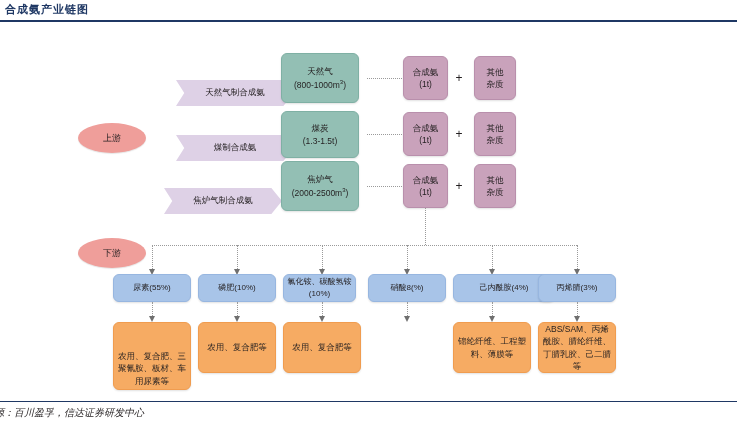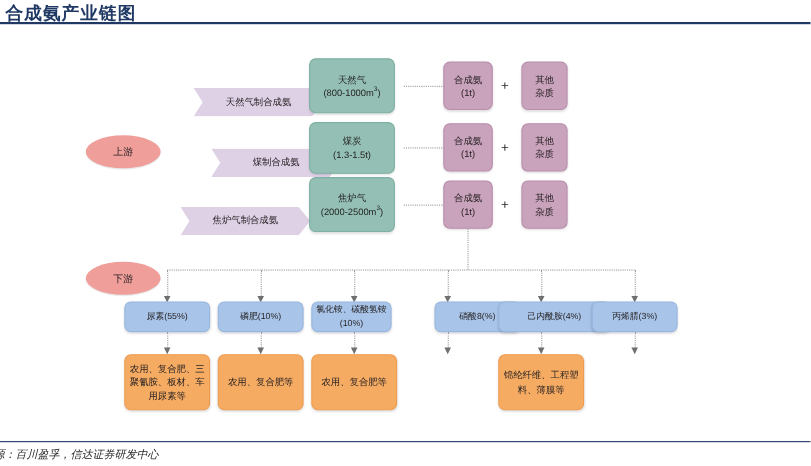--- a/index.html
+++ b/index.html
@@ -8,21 +8,21 @@
     width:737px;height:424px;
     background:#ffffff;
     font-family:"Liberation Sans","DejaVu Sans",sans-serif;
     color:#231f20;
     overflow:hidden;
     position:relative;
   }
   
   .page-title{
     position:absolute;left:5px;top:2px;
-    font-size:16px;font-weight:bold;
+    font-size:11px;font-weight:bold;
     color:#1f3864;
     letter-spacing:1px;
     white-space:nowrap;
   }
   .rule-top{
     position:absolute;left:0;top:20px;width:737px;height:2px;
     background:#1f3864;
   }
   .rule-bottom{
     position:absolute;left:0;top:401px;width:737px;height:1px;
@@ -123,21 +123,21 @@
   <div class="rbox mauve" style="left:403px;top:34px;width:45px;height:44px;flex-direction:column;">
     <span>合成氨</span>
     <span>(1t)</span>
   </div>
   <div class="plus" style="left:452px;top:49px;">+</div>
   <div class="rbox mauve" style="left:474px;top:34px;width:42px;height:44px;flex-direction:column;">
     <span>其他</span>
     <span>杂质</span>
   </div>
 
-  <div class="chev" style="left:192px;top:113px;">
+  <div class="chev" style="left:176px;top:113px;">
     <span>煤制合成氨</span>
   </div>
   <div class="rbox teal" style="left:281px;top:89px;width:78px;height:47px;flex-direction:column;">
     <span>煤炭</span>
     <span>(1.3-1.5t)</span>
   </div>
   <div class="dh" style="left:367px;top:112px;width:45px;"></div>
   <div class="arrow-r" style="left:410px;top:108px;"></div>
   <div class="rbox mauve" style="left:403px;top:90px;width:45px;height:44px;flex-direction:column;">
     <span>合成氨</span>
@@ -186,21 +186,21 @@
 
   <div class="rbox blue" style="left:113px;top:252px;width:78px;height:28px;">
     <span>尿素(55%)</span>
   </div>
   <div class="rbox blue" style="left:198px;top:252px;width:78px;height:28px;">
     <span>磷肥(10%)</span>
   </div>
   <div class="rbox blue" style="left:283px;top:252px;width:73px;height:28px;">
     <span>氯化铵、碳酸氢铵(10%)</span>
   </div>
-  <div class="rbox blue" style="left:368px;top:252px;width:78px;height:28px;margin-left:27px;">
+  <div class="rbox blue" style="left:368px;top:252px;width:78px;height:28px;">
     <span>硝酸8(%)</span>
   </div>
   <div class="rbox blue" style="left:453px;top:252px;width:102px;height:28px;">
     <span>己内酰胺(4%)</span>
   </div>
   <div class="rbox blue" style="left:538px;top:252px;width:78px;height:28px;">
     <span>丙烯腈(3%)</span>
   </div>
 
   <div class="dv" style="left:152px;top:280px;height:16px;"></div>
@@ -209,29 +209,32 @@
   <div class="arrow-d" style="left:234px;top:294px;"></div>
   <div class="dv" style="left:322px;top:280px;height:16px;"></div>
   <div class="arrow-d" style="left:319px;top:294px;"></div>
   <div class="dv" style="left:407px;top:280px;height:16px;"></div>
   <div class="arrow-d" style="left:404px;top:294px;"></div>
   <div class="dv" style="left:492px;top:280px;height:16px;"></div>
   <div class="arrow-d" style="left:489px;top:294px;"></div>
   <div class="dv" style="left:577px;top:280px;height:16px;"></div>
   <div class="arrow-d" style="left:574px;top:294px;"></div>
 
-  <div class="rbox orange" style="left:113px;top:300px;width:78px;height:51px;">
+  <div class="rbox orange" style="left:113px;top:300px;width:78px;height:68px;align-items:flex-end;">
     <span>农用、复合肥、三聚氰胺、板材、车用尿素等</span>
   </div>
   <div class="rbox orange" style="left:198px;top:300px;width:78px;height:51px;">
     <span>农用、复合肥等</span>
   </div>
   <div class="rbox orange" style="left:283px;top:300px;width:78px;height:51px;">
     <span>农用、复合肥等</span>
   </div>
   <div class="rbox orange" style="left:453px;top:300px;width:78px;height:51px;">
     <span>锦纶纤维、工程塑料、薄膜等</span>
   </div>
+  <div class="rbox orange" style="left:538px;top:300px;width:78px;height:51px;">
+    <span>ABS/SAM、丙烯酰胺、腈纶纤维、丁腈乳胶、己二腈等</span>
+  </div>
 
 </div>
 
 <div class="rule-bottom"></div>
 <div class="footer">源：百川盈孚，信达证券研发中心</div>
 
 </body></html>

